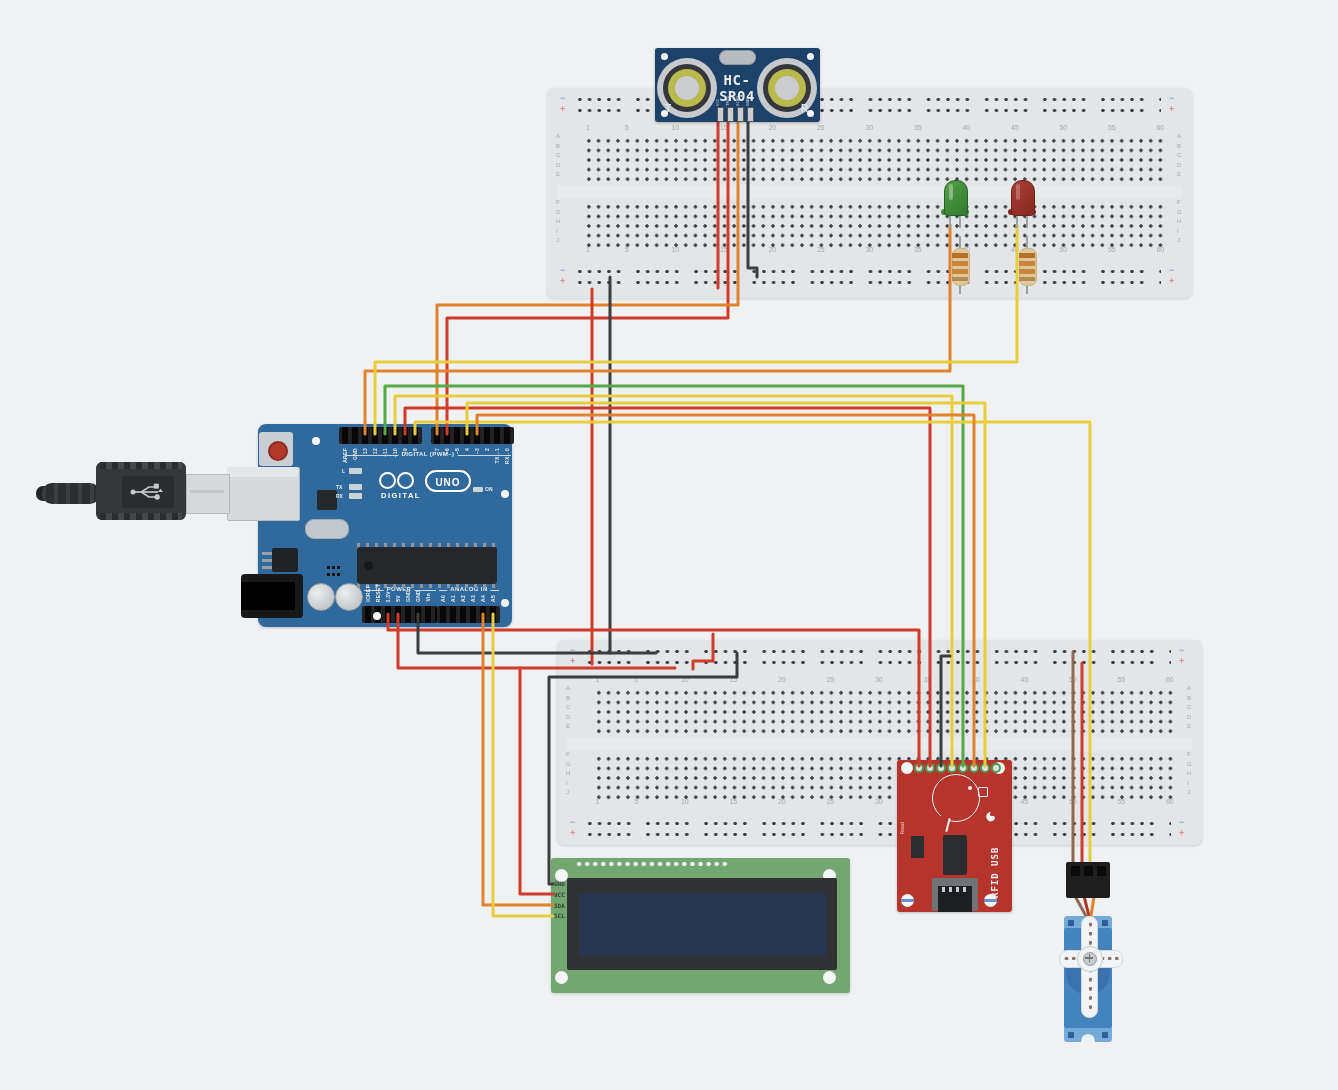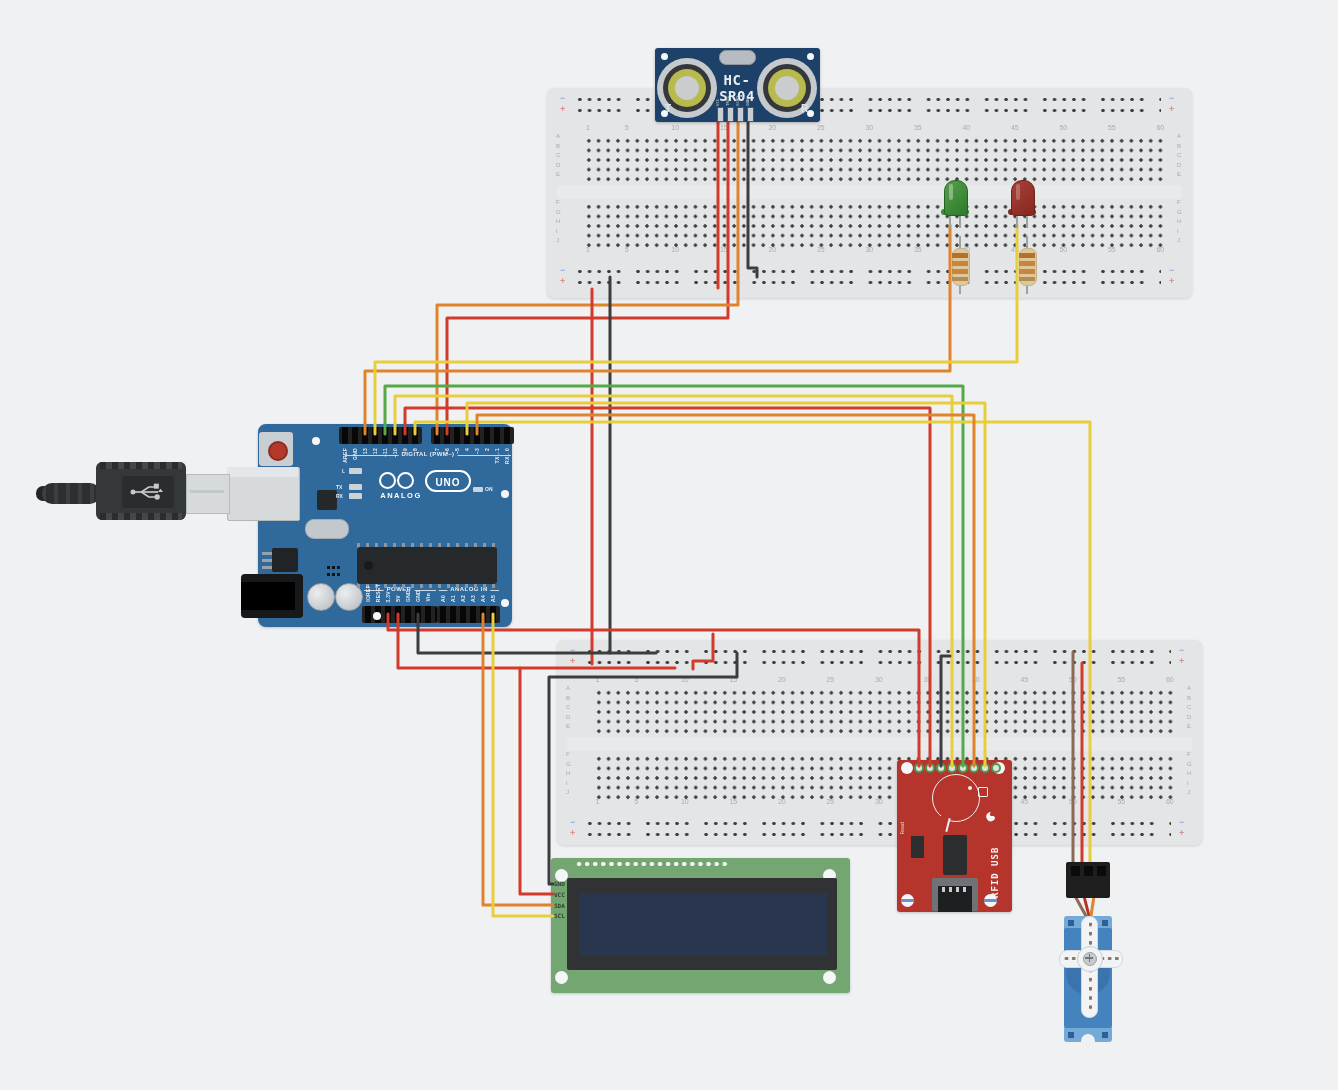--- a/index.html
+++ b/index.html
@@ -251,21 +251,21 @@
     <div class="hdr" style="left:179px;top:182px;width:63px;"></div>
     <div class="grpline" style="left:87px;top:31px;width:166px;"></div>
     <div class="grplab" style="left:170px;top:27px;">DIGITAL (PWM~)</div>
     <div class="grpline" style="left:106px;top:166px;width:72px;"></div>
     <div class="grplab" style="left:141px;top:162px;">POWER</div>
     <div class="grpline" style="left:181px;top:166px;width:60px;"></div>
     <div class="grplab" style="left:211px;top:162px;">ANALOG IN</div>
     <div id="ard-leds"></div>
     <div class="logo-c" style="left:121px;top:48px;"></div>
     <div class="logo-c" style="left:139px;top:48px;"></div>
-    <div class="abs" style="left:113px;top:67px;width:60px;text-align:center;font-size:7.5px;font-weight:bold;color:#fff;letter-spacing:1.5px;">ANALOG</div>
+    <div class="abs" style="left:113px;top:67px;width:60px;text-align:center;font-size:7.5px;font-weight:bold;color:#fff;letter-spacing:1.5px;">DIGITAL</div>
     <div class="abs" style="left:167px;top:46px;width:42px;height:18px;border:2px solid #fff;border-radius:11px;text-align:center;">
       <span style="font-size:10px;font-weight:bold;color:#fff;line-height:18px;letter-spacing:1px;">UNO</span>
     </div>
     <div class="ledrect" style="left:215px;top:63px;width:10px;height:5px;"></div>
     <div class="ledlab" style="left:227px;top:62px;">ON</div>
     <div class="cap" style="left:49px;top:159px;"></div>
     <div class="cap" style="left:77px;top:159px;"></div>
     <div class="abs" style="left:47px;top:95px;width:42px;height:18px;background:#c3c8cc;border:1px solid #a6abaf;border-radius:9px;"></div>
     <div class="abs" style="left:99px;top:119px;width:140px;height:45px;
          background-image:repeating-linear-gradient(90deg,#8f959a 0 3px,rgba(0,0,0,0) 3px 9px);"></div>

